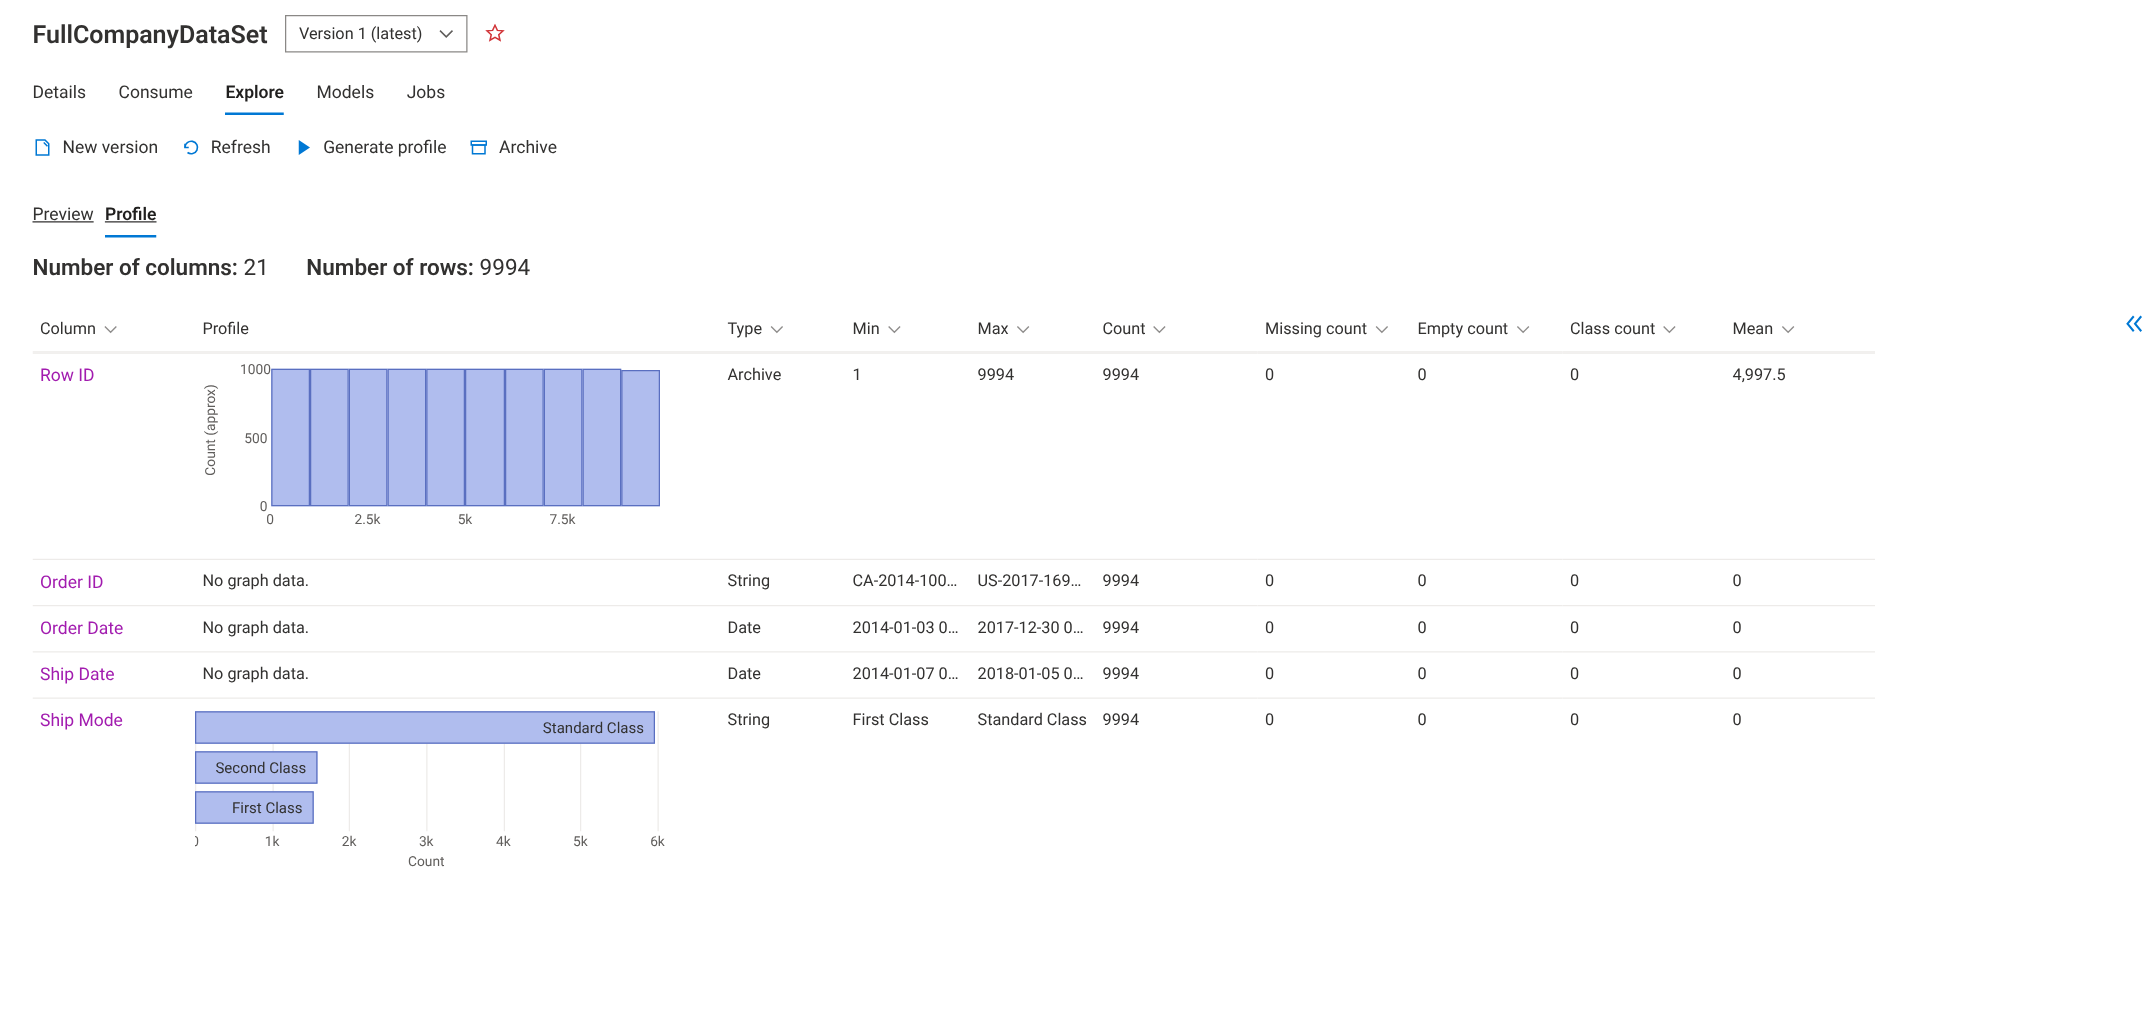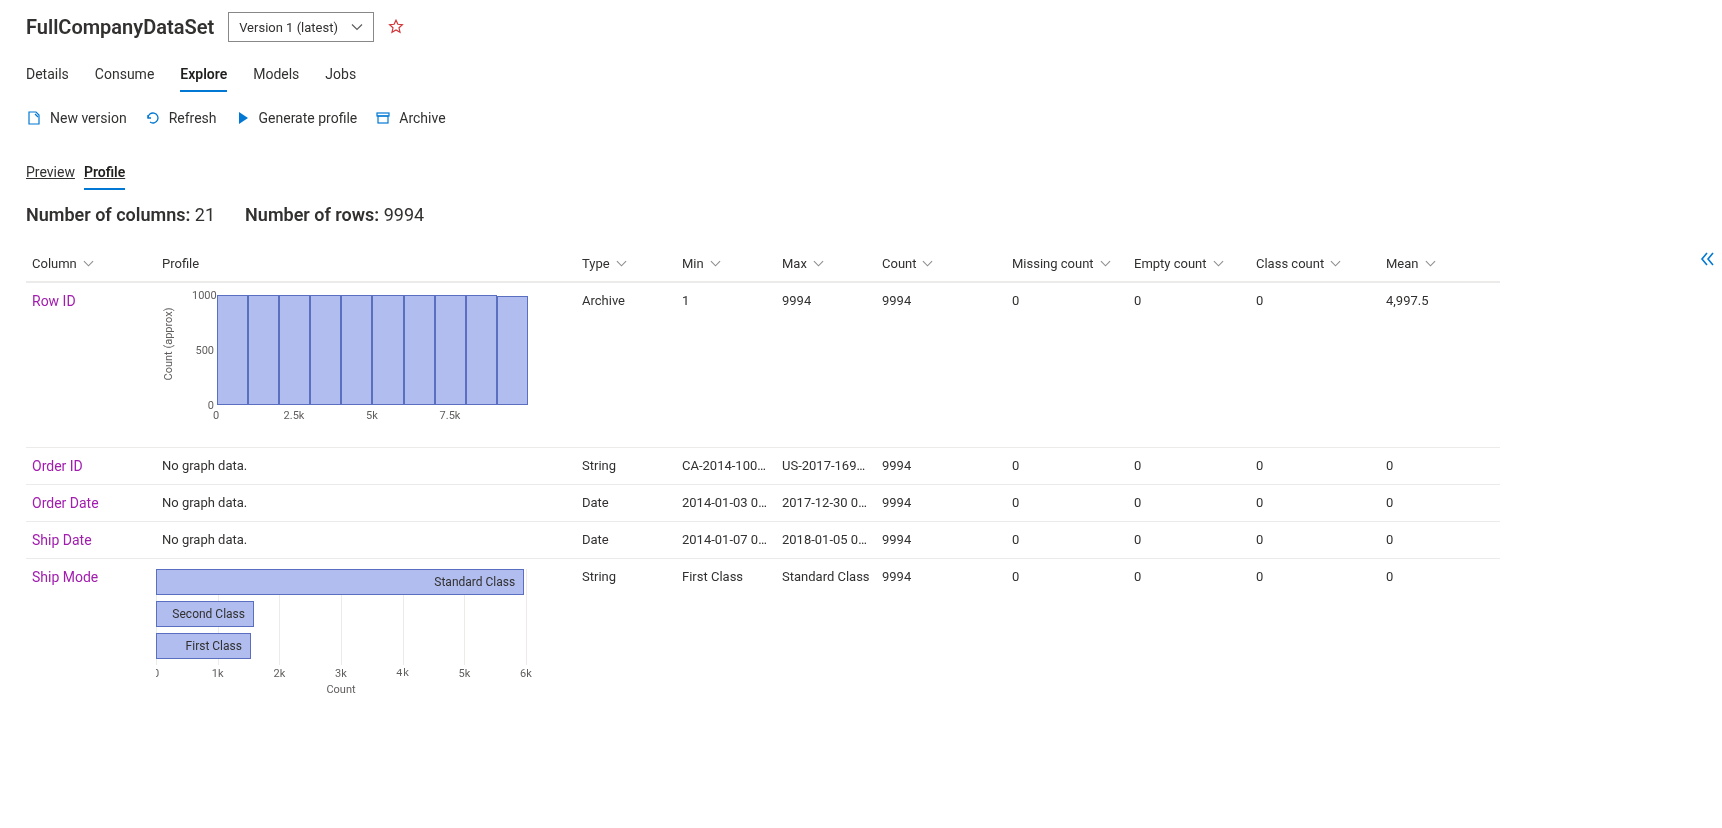--- a/index.html
+++ b/index.html
@@ -296,21 +296,21 @@
               </div>
               <div class="barh">
                 <div class="barh-fill" style="width: 94.9667px;">First Class</div>
               </div>
             </div>
             <div class="bars-xaxis">
               <div class="bars-xtick" style="left: 0px;">0</div>
               <div class="bars-xtick" style="left: 61.6667px; text-align: right;">1k</div>
               <div class="bars-xtick" style="left: 123.333px;">2k</div>
               <div class="bars-xtick" style="left: 185px;">3k</div>
-              <div class="bars-xtick" style="left: 246.667px; font-family: Liberation Mono, monospace;">4k</div>
+              <div class="bars-xtick" style="left: 246.667px;">4k</div>
               <div class="bars-xtick" style="left: 308.333px;">5k</div>
               <div class="bars-xtick" style="left: 370px;">6k</div>
             </div>
             <div class="bars-xlabel">Count</div>
           </div>
         </div>
         <div class="cell row-start">String</div>
         <div class="cell row-start">First Class</div>
         <div class="cell row-start">Standard Class</div>
         <div class="cell row-start">9994</div>

